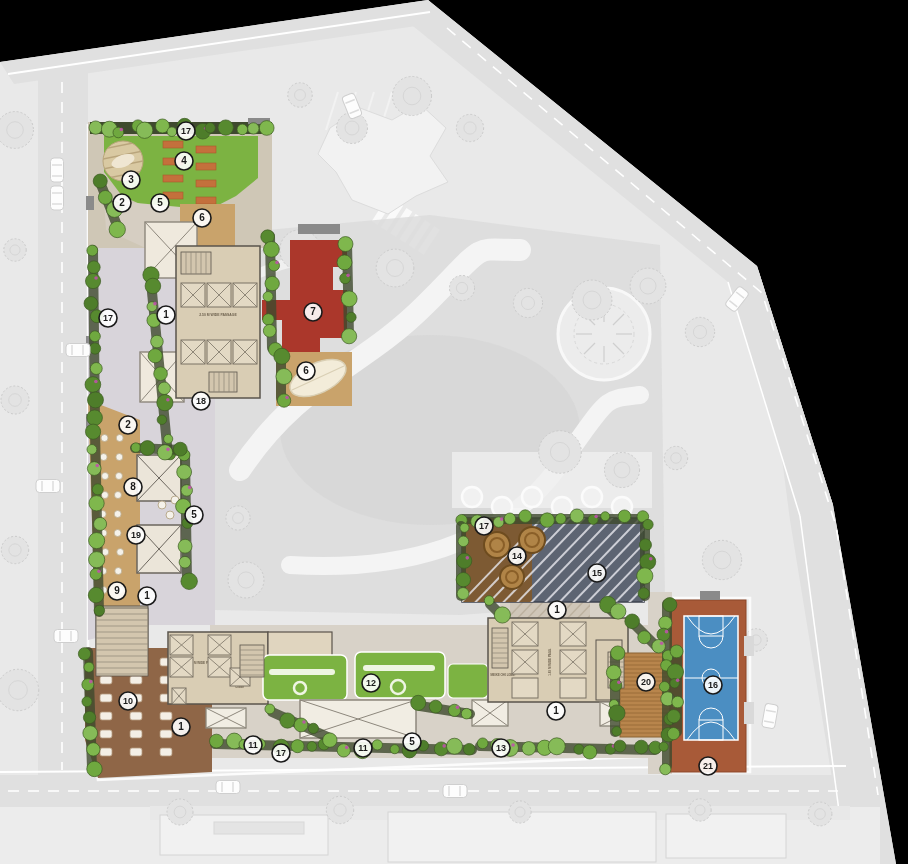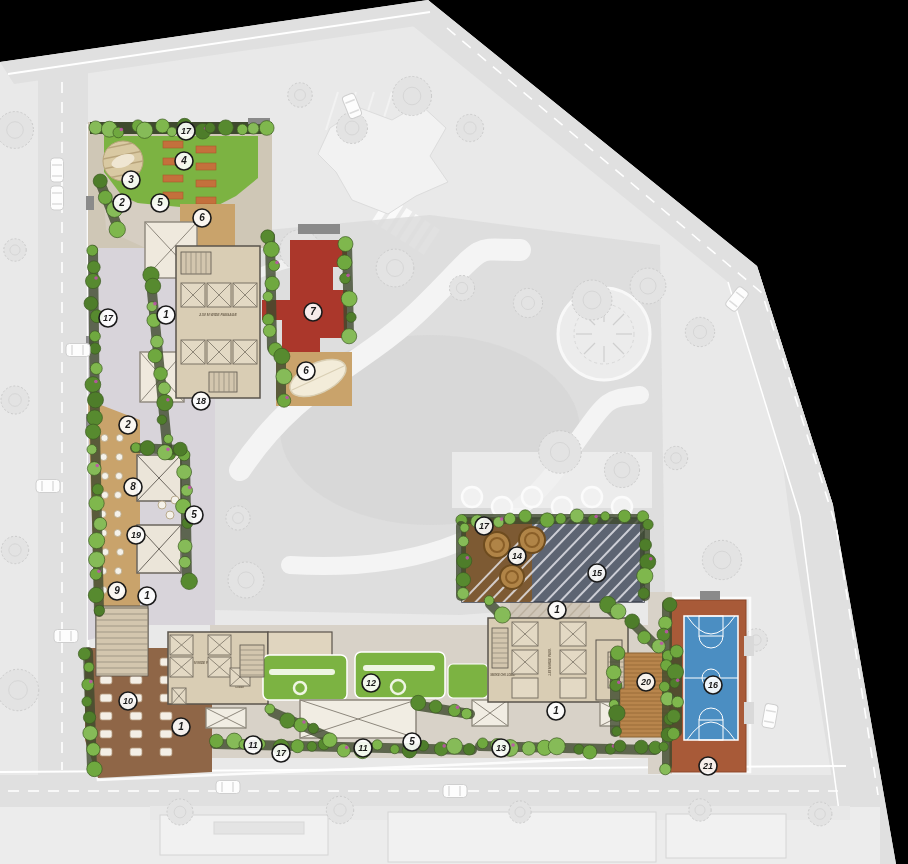--- a/index.html
+++ b/index.html
@@ -1,17 +1,17 @@
 <!DOCTYPE html>
 <html style="--background: #000000; --site: #e9e9e9; --road: #e0e0e0; --garden_faded: #dcdcdc; --lawn: #7cb342; --red_zone: #ab372b; --court_blue: #4b8ec2; --court_surround: #a85a38; --building: #d9cdb4; --wall: #5a544c; --deck_wood: #c9a36b; --deck_dark: #5d6472; --deck_brown: #8f6647; --planting: #3f4a2e; --tree_green: #6fa83f; --path: #d8d4da; --marker_stroke: #1a1a1a;"><head>
 <meta charset="utf-8">
 <style>
   html,body{margin:0;padding:0;background:#000;}
   body{font-family:"Liberation Sans", sans-serif;}
-  #stage{position:relative;width:908px;height:864px;background:var(--background,#000);overflow:hidden;font-style:italic;}
+  #stage{position:relative;width:908px;height:864px;background:var(--background,#000);overflow:hidden;}
   svg{position:absolute;left:0;top:0;display:block;}
   text{font-family:"Liberation Sans", sans-serif;}
   .tinyLbl{fill:#6b5f4c;font-weight:bold;}
   .markerTxt{fill:var(--marker_stroke,#111);font-weight:bold;}
 </style>
 </head>
 <body>
 
 <div id="stage">
 <svg id="plan-svg" width="908" height="864" viewBox="0 0 908 864">

